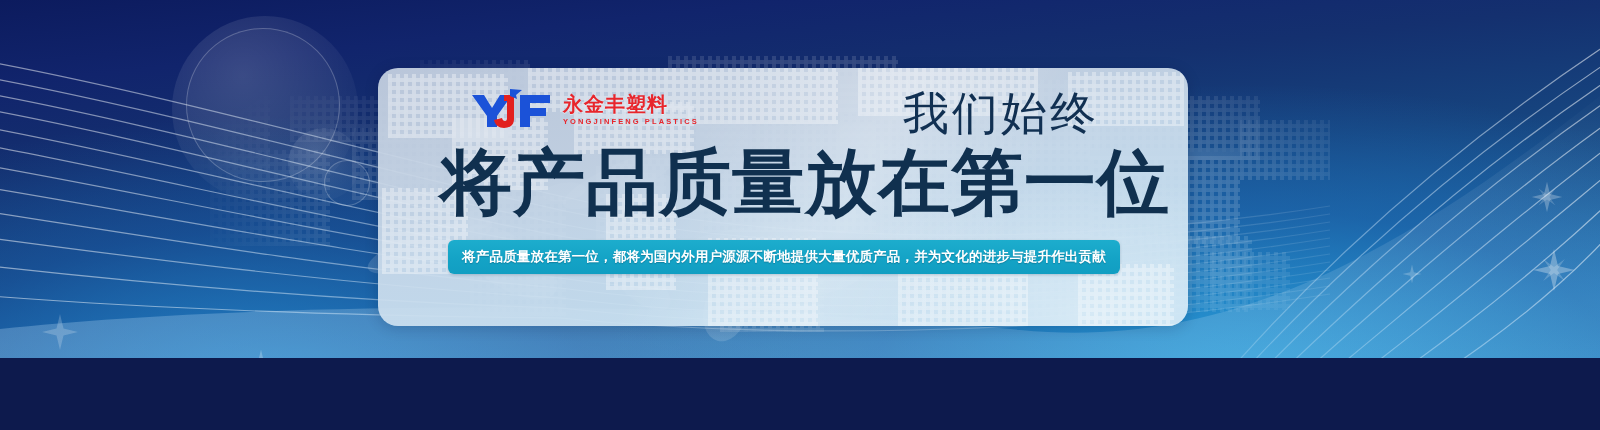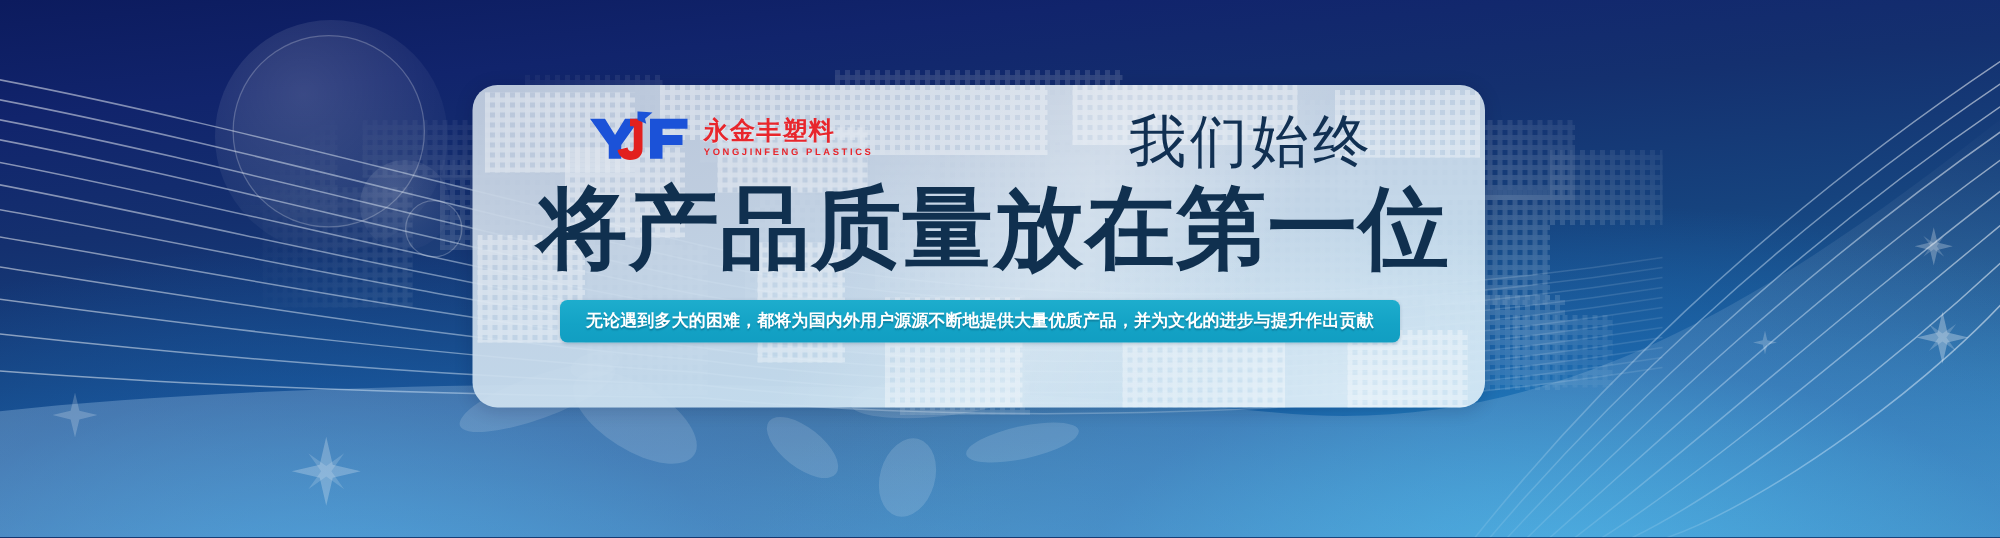--- a/index.html
+++ b/index.html
@@ -1,20 +1,20 @@
 <!DOCTYPE html>
 <html><head>
 <meta charset="utf-8">
 <style>
   html,body{margin:0;padding:0;background:#0d1a4d;}
   *{box-sizing:border-box;}
 
   .banner{
     position:relative;
-    width:1600px;height:430px;
+    width:1600px;height:358px;
     overflow:hidden;
     font-family:"Liberation Sans","DejaVu Sans",sans-serif;
     background:
       radial-gradient(ellipse 900px 420px at 78% 108%, rgba(41,160,220,0.95) 0%, rgba(30,110,185,0.55) 42%, rgba(20,60,140,0) 72%),
       radial-gradient(ellipse 760px 380px at 16% 112%, rgba(36,140,210,0.85) 0%, rgba(26,96,175,0.45) 45%, rgba(18,55,135,0) 75%),
       linear-gradient(174deg, #0c1b5e 0%, #11246c 16%, #14306f 33%, #16437e 52%, #1a5b97 70%, #1f79b5 86%, #2691c9 100%);
   }
 
   
   .map-dots{
@@ -92,21 +92,21 @@
   }
 
   
   .head-top{
     position:absolute;left:525px;top:22px;
     font-family:"DejaVu Sans","Liberation Sans",sans-serif;
     font-size:46px;font-weight:400;color:#113052;
     letter-spacing:3px;line-height:1;white-space:nowrap;text-align:center;
   }
   .head-main{
-    position:absolute;left:52px;top:78px;
+    position:absolute;left:62px;top:78px;
     font-family:"DejaVu Sans","Liberation Sans",sans-serif;
     font-size:72px;font-weight:700;color:#10304f;
     letter-spacing:1px;line-height:1;white-space:nowrap;
   }
 
   
   .strip{
     position:absolute;left:70px;top:172px;width:672px;height:34px;
     border-radius:6px;
     background:linear-gradient(180deg,#1dadcd 0%,#14a3c6 55%,#119ec2 100%);
@@ -268,18 +268,18 @@
       <div style="display:flex;flex-direction:column;justify-content:center;">
         <div class="logo-cn">永金丰塑料</div>
         <div class="logo-en">YONGJINFENG PLASTICS</div>
       </div>
     </div>
 
     <div class="head-top">我们始终</div>
     <div class="head-main">将产品质量放在第一位</div>
 
     <div class="strip">
-      <span class="strip-text">无论遇到多大的困难，都将为国内外用户源源不断地提供大量优质产品，并为文化的进步与提升作出贡献</span>
+      <span class="strip-text">将产品质量放在第一位，都将为国内外用户源源不断地提供大量优质产品，并为文化的进步与提升作出贡献</span>
     </div>
 
   </div>
 
 </div>
 
 </body></html>

